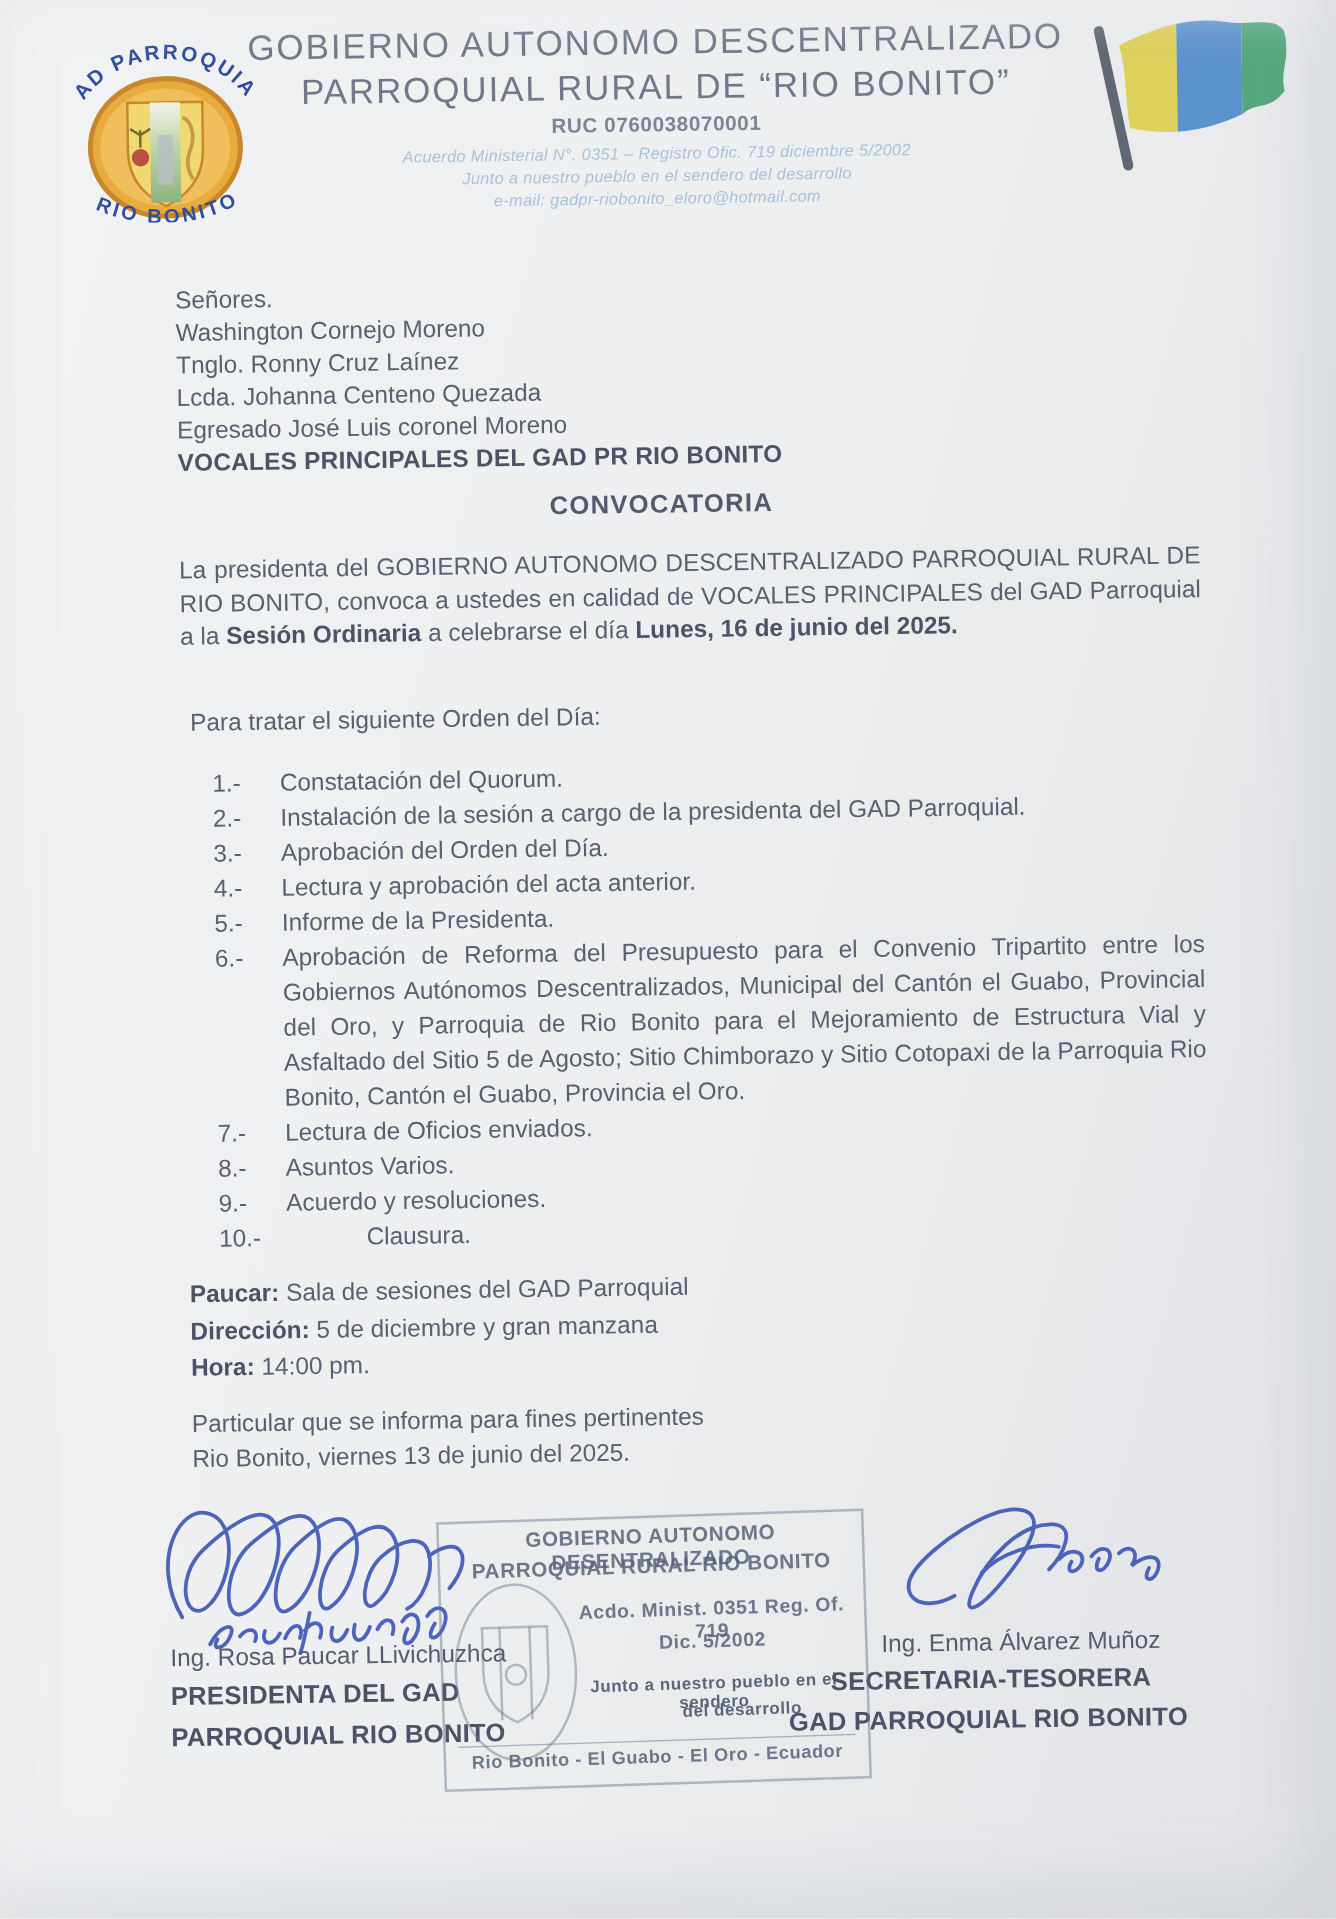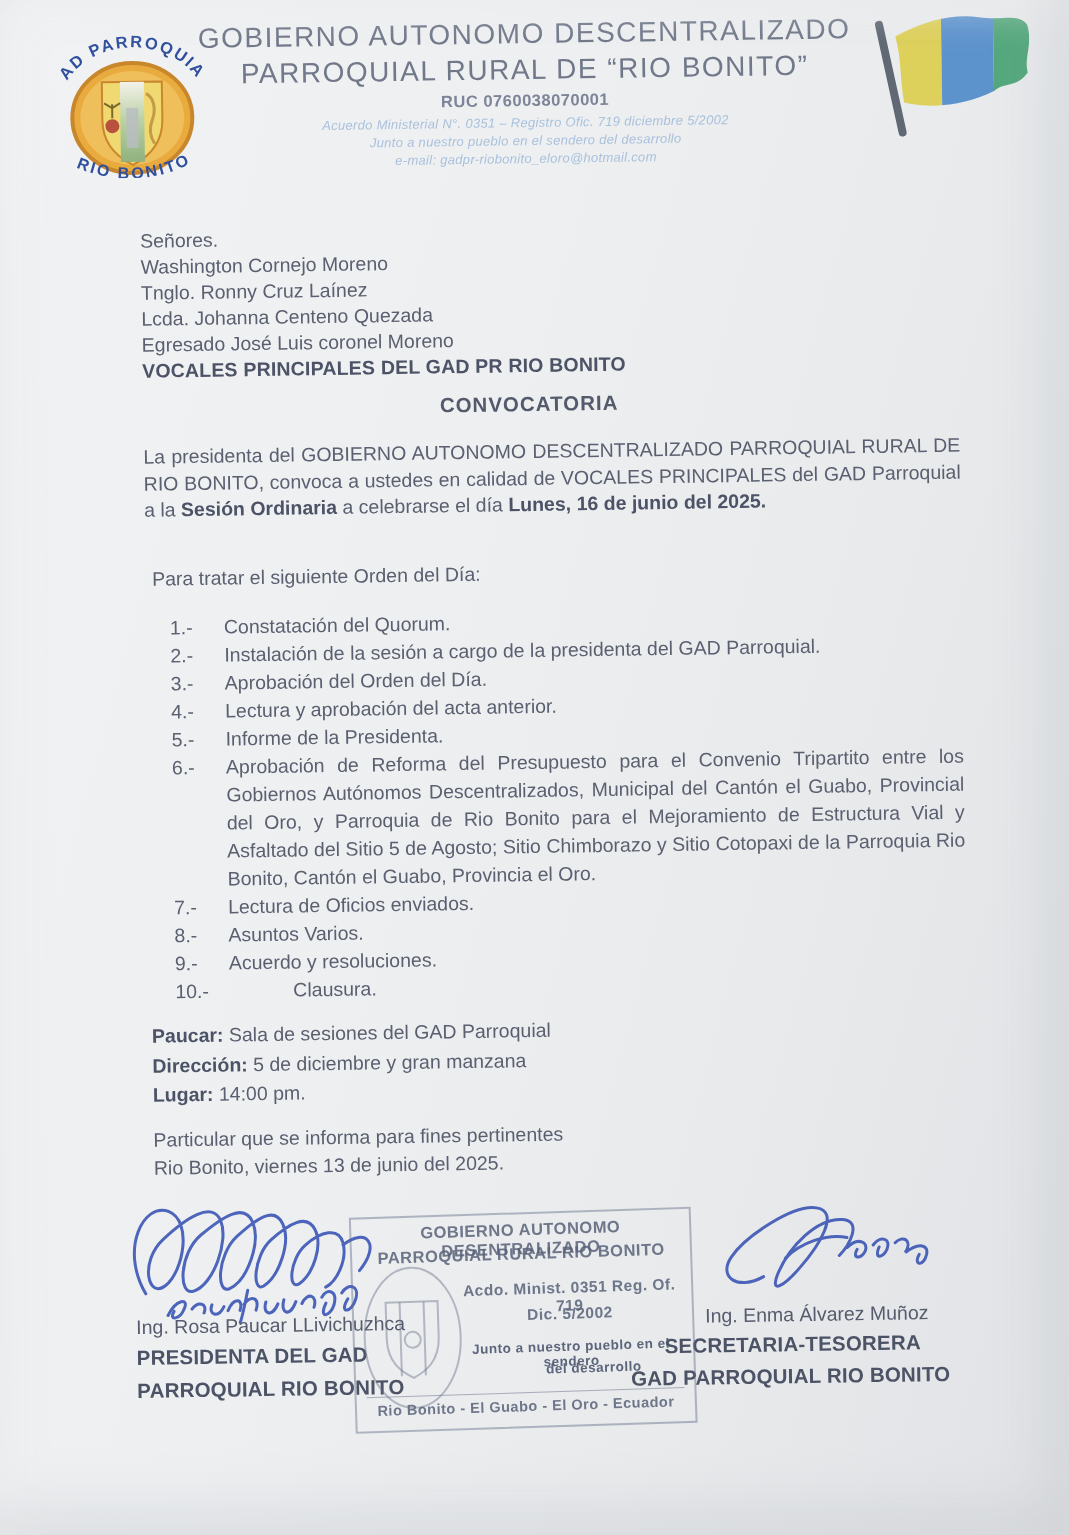--- a/index.html
+++ b/index.html
@@ -181,21 +181,21 @@
       </div>
       <div class="agenda-item last">
         <span class="num">10.-</span>
         <span class="txt">Clausura.</span>
       </div>
     </div>
 
     <div class="abs details">
       <div><span class="bold">Paucar:</span><span> Sala de sesiones del GAD Parroquial</span></div>
       <div><span class="bold">Dirección:</span><span> 5 de diciembre y gran manzana</span></div>
-      <div><span class="bold">Lugar:</span><span> 14:00 pm.</span></div>
+      <div><span class="bold">Hora:</span><span> 14:00 pm.</span></div>
     </div>
 
     <div class="abs closing">
       <div>Particular que se informa para fines pertinentes</div>
       <div>Rio Bonito, viernes 13 de junio del 2025.</div>
     </div>
 
     <svg class="abs" style="left:108px;top:1186px;" width="280" height="150" viewBox="0 0 280 150">
       <g fill="none" stroke="#3b55b5" stroke-width="3" stroke-linecap="round" opacity="0.9">
         <path d="M30,102 C4,56 30,10 54,20 C78,30 68,80 50,94 C32,108 24,70 48,48 C72,26 98,10 106,30 C114,50 98,94 78,100 C62,105 64,62 86,44 C108,26 130,12 138,32 C146,52 132,90 114,98 C100,104 102,64 122,46 C142,28 160,16 168,34 C176,52 164,86 148,96 C136,103 138,66 156,50 C174,34 192,24 200,40 C208,56 198,84 184,94 C172,102 174,70 190,56 C206,42 224,38 228,54 C232,70 222,92 210,98"></path>

